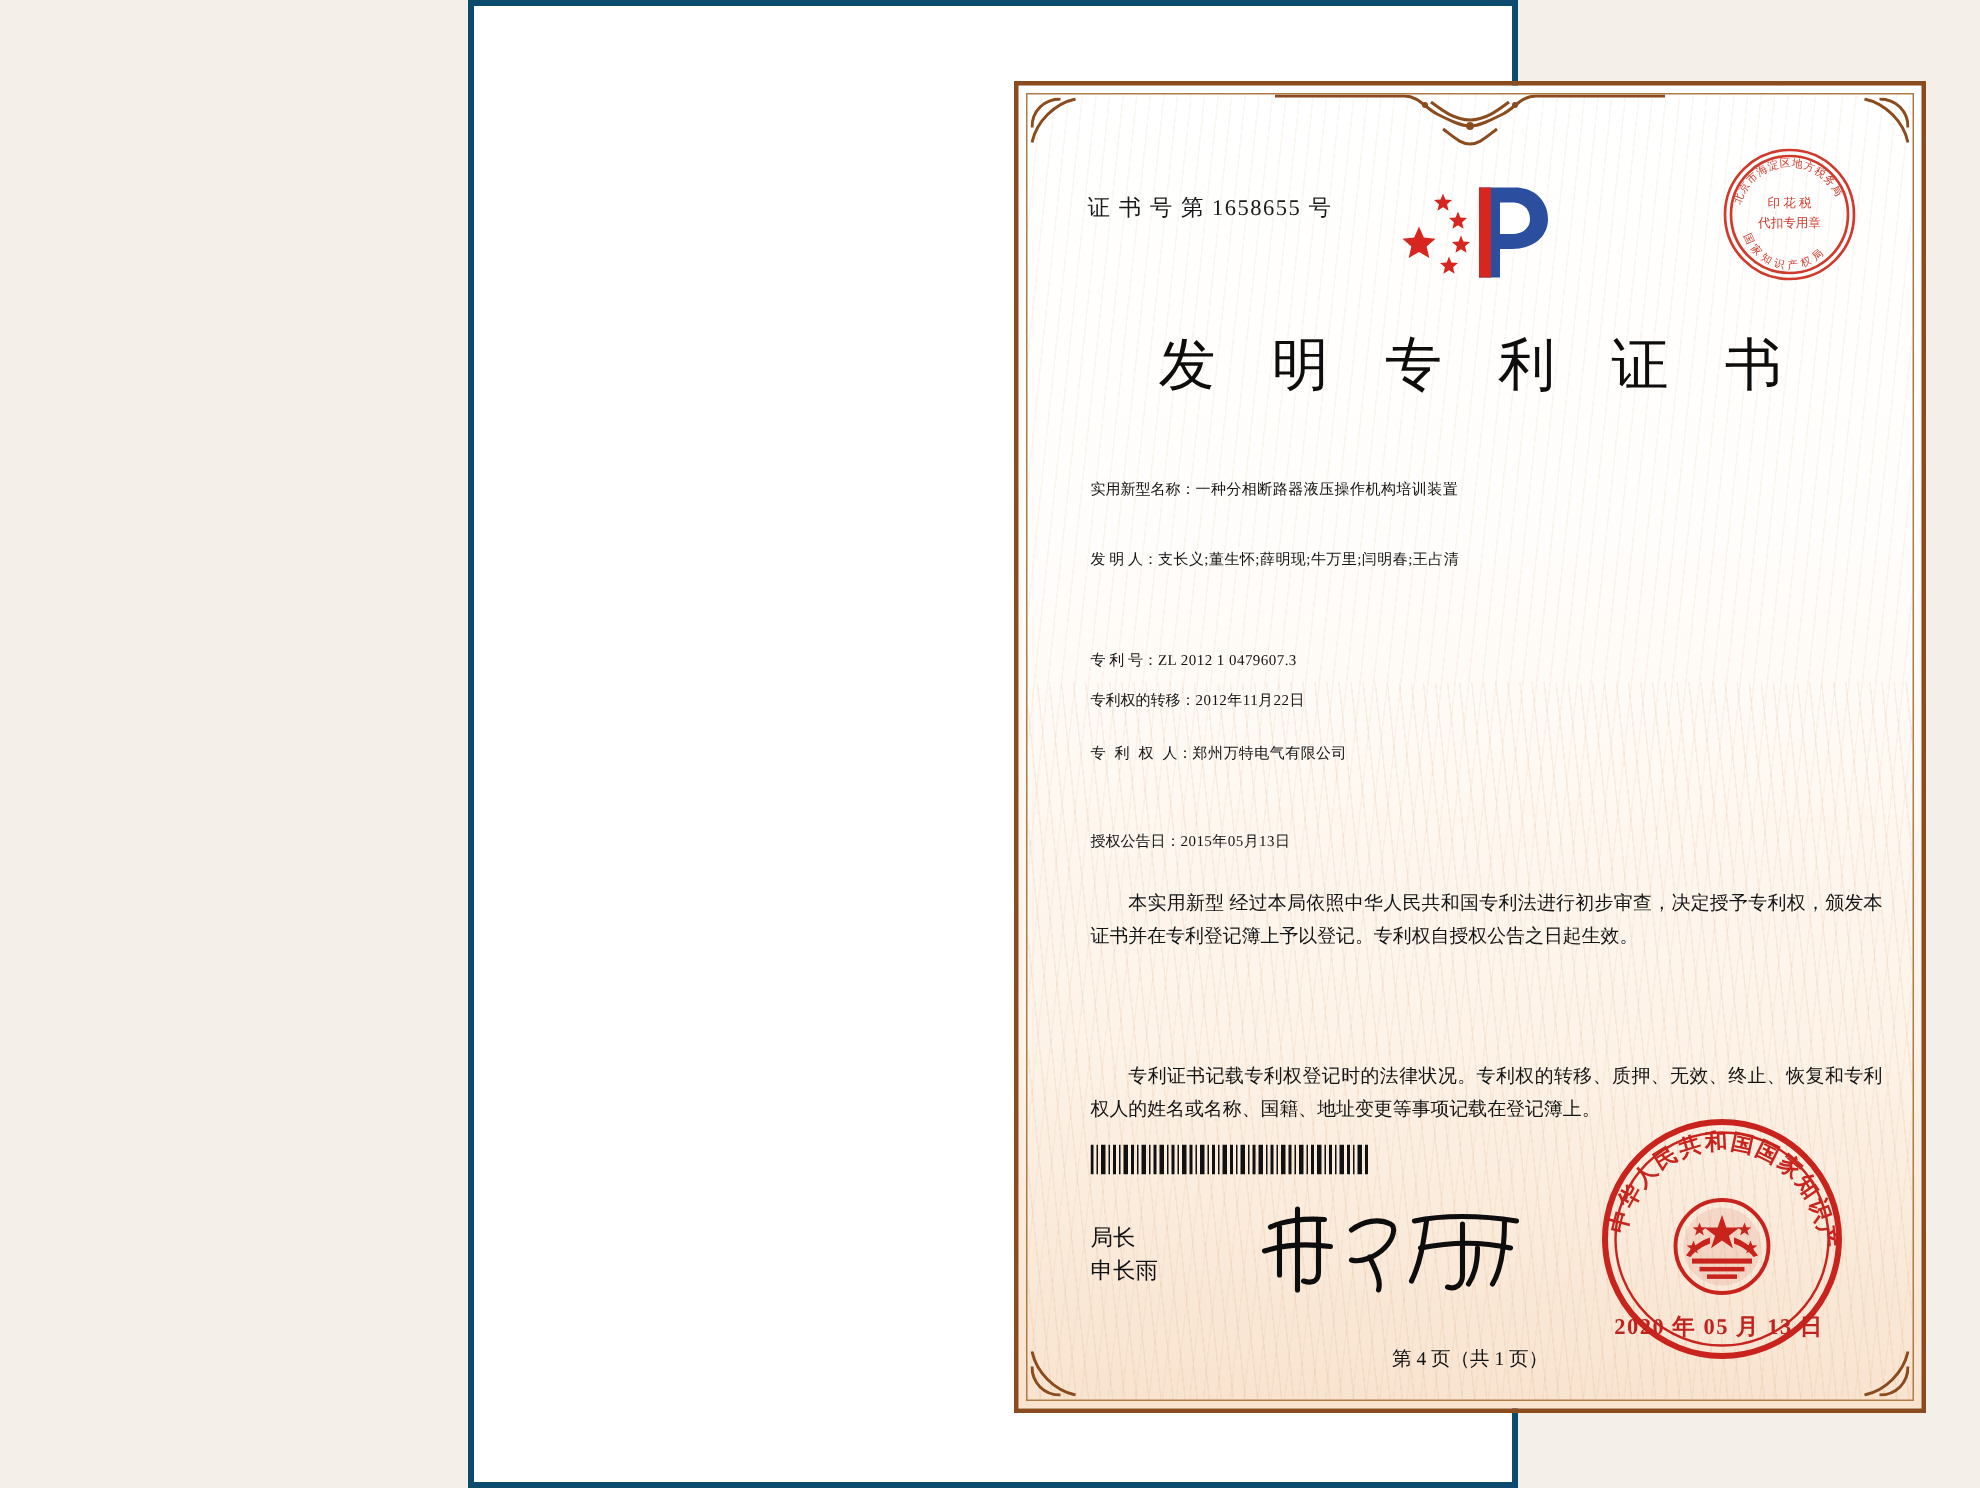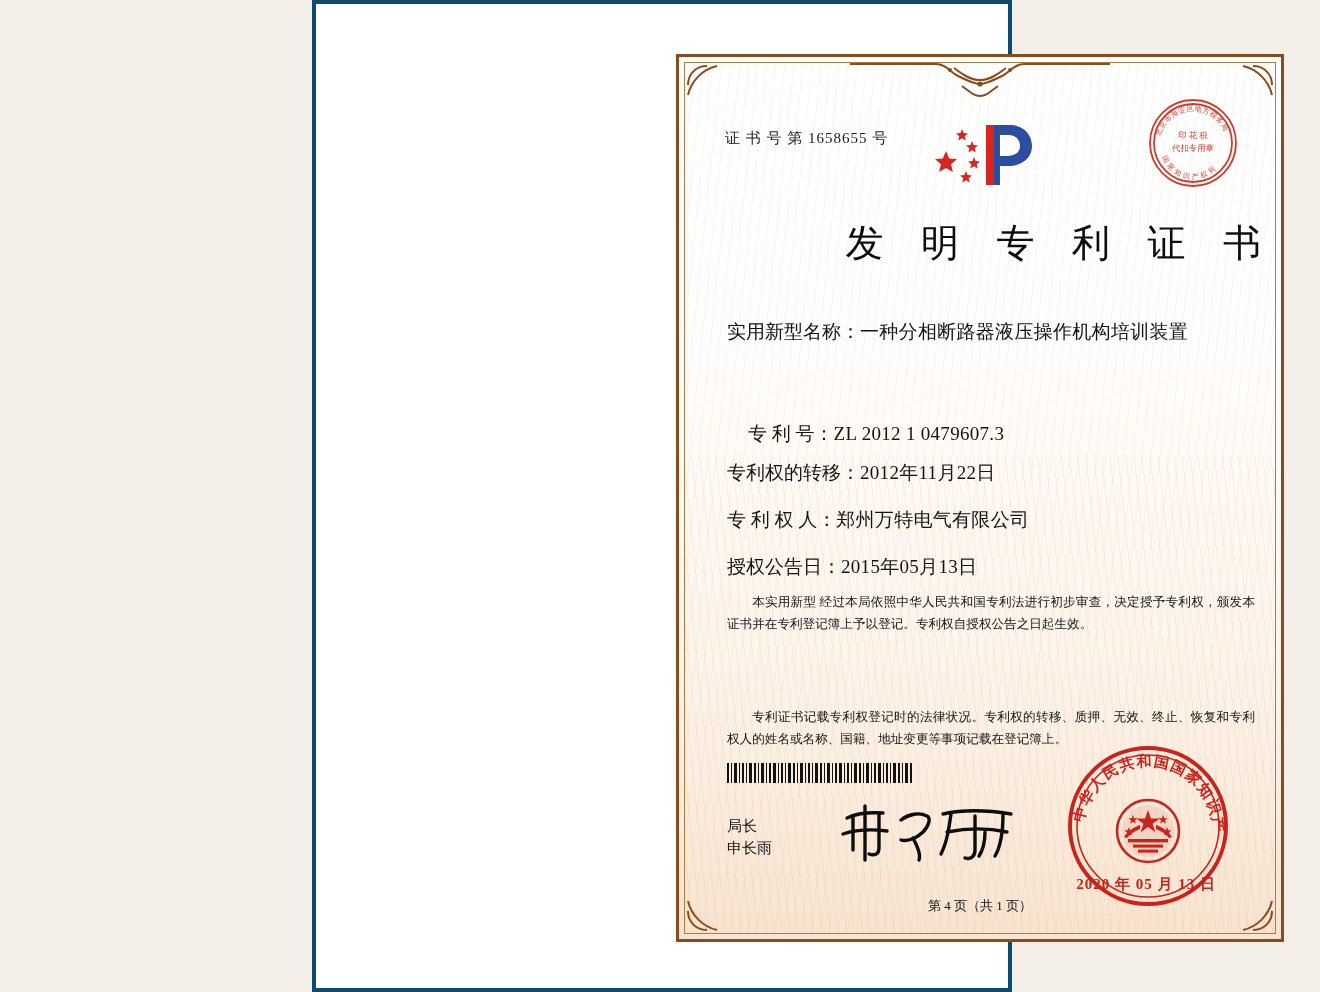--- a/index.html
+++ b/index.html
@@ -125,44 +125,44 @@
     position: absolute;
     right: 36px;
     top: 34px;
     width: 92px;
     height: 92px;
   }
   .title {
     position: absolute;
     left: 0; right: 0;
     top: 155px;
-    text-align: right;
+    text-align: center;
     font-size: 38px;
     letter-spacing: 14px;
     color: #0d0d0d;
     font-family: "Liberation Serif", serif;
     font-weight: 400;
     text-indent: 14px;
   }
   .field {
     position: absolute;
     left: 42px;
-    font-size: 19px;
+    font-size: 10px;
     color: #131313;
     white-space: nowrap;
     font-family: "Liberation Serif", serif;
   }
   .field .label { letter-spacing: 0px; }
   .field .val { letter-spacing: 0.3px; }
 
   .f1 { top: 256px; }
   .f2 { top: 303px; }
-  .f3 { top: 358px; margin-left: 21px; }
+  .f3 { top: 370px; }
   .f4 { top: 397px; }
-  .f5 { top: 444px; }
+  .f5 { top: 432px; font-family: Liberation Mono, monospace; }
   .f6 { top: 491px; }
 
   .para {
     position: absolute;
     left: 42px;
     width: 528px;
     font-size: 12.6px;
     line-height: 22px;
     color: #141414;
     text-align: justify;
@@ -308,20 +308,23 @@
               <textPath href="#arcBottom" startOffset="10%">国 家 知 识 产 权 局</textPath>
             </text>
             <text x="46" y="41" text-anchor="middle" font-size="8.4" fill="#d03a2c" font-family="'Liberation Serif',serif">印 花 税</text>
             <text x="46" y="54" text-anchor="middle" font-size="8.4" fill="#d03a2c" font-family="'Liberation Serif',serif">代扣专用章</text>
           </svg>
 
           <div class="title">发 明 专 利 证 书</div>
 
           <div class="field f1">
             <span class="label">实用新型名称：</span><span class="val">一种分相断路器液压操作机构培训装置</span>
+          </div>
+          <div class="field f2">
+            <span class="label">发 明 人：</span><span class="val">支长义;董生怀;薛明现;牛万里;闫明春;王占清</span>
           </div>
           <div class="field f3">
             <span class="label">专 利 号：</span><span class="val">ZL 2012 1 0479607.3</span>
           </div>
           <div class="field f4">
             <span class="label">专利权的转移：</span><span class="val">2012年11月22日</span>
           </div>
           <div class="field f5">
             <span class="label">专 利 权 人：</span><span class="val">郑州万特电气有限公司</span>
           </div>

